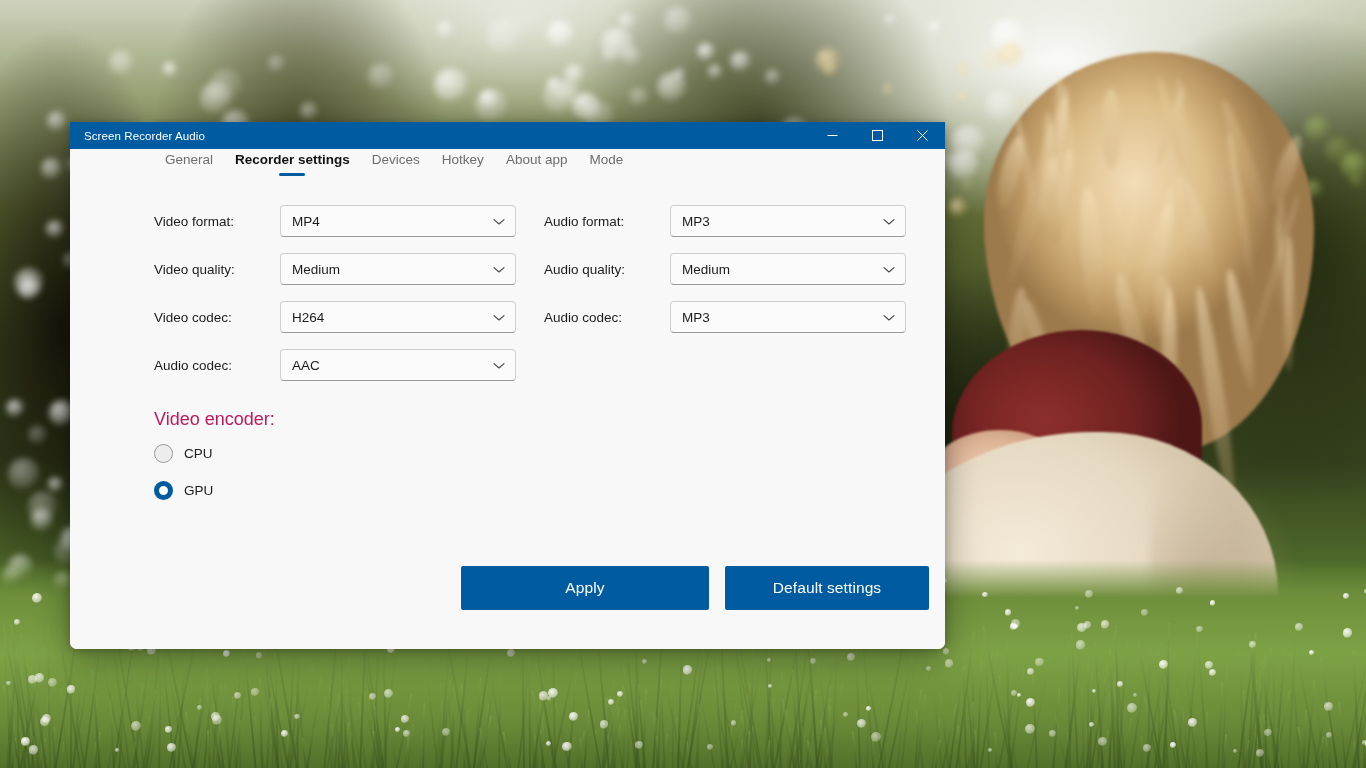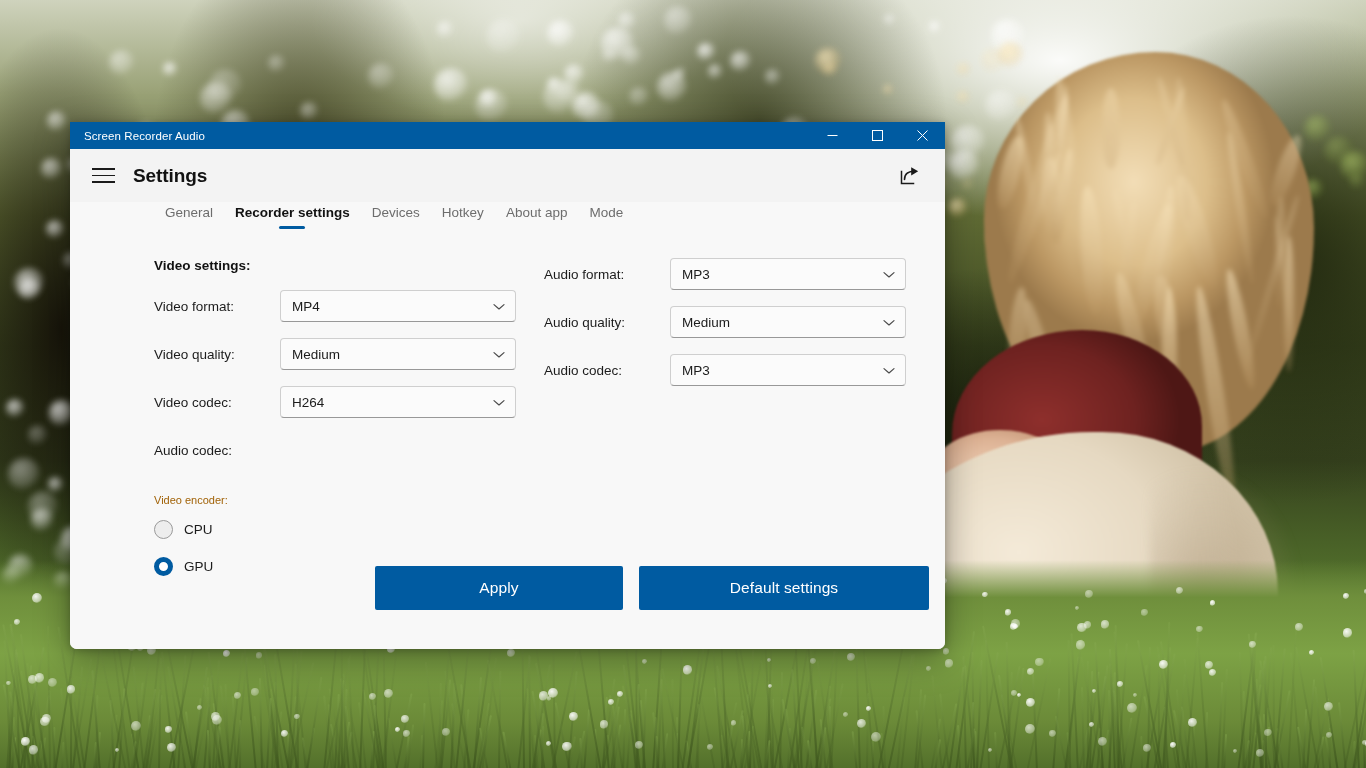--- a/index.html
+++ b/index.html
@@ -299,22 +299,22 @@
     transform: translateY(-50%);
     display: block;
   }
 
   
   #encoder-group {
     margin-top: 12px;
     padding-left: 84px;
   }
   #encoder-label {
-    font-size: 11px;
-    color: #a16207;
+    font-size: 18px;
+    color: #be185d;
     margin-bottom: 9px;
   }
   .radio-row {
     display: flex;
     align-items: center;
     height: 28px;
     margin-bottom: 9px;
     cursor: pointer;
     width: 140px;
   }
@@ -353,21 +353,21 @@
     background: #005ba1;
     color: #ffffff;
     border: none;
     border-radius: 2px;
     font-size: 15.5px;
     font-family: "Liberation Sans", sans-serif;
     cursor: pointer;
     letter-spacing: .1px;
   }
   #btn-apply { width: 248px; }
-  #btn-default { width: 290px; }
+  #btn-default { width: 204px; }
 </style>
 </head>
 <body>
 
 <div id="desktop">
   <div class="bg-layer" id="bg-sky"></div>
   <div class="bg-layer" id="bg-trees"></div>
   <div class="bg-layer" id="bg-bokeh">
       <div class="bk " style="left: 330.811px; top: 295.704px; width: 31.543px; height: 31.543px; opacity: 0.89;"></div>
       <div class="bk " style="left: 106.216px; top: 252.409px; width: 13.6019px; height: 13.6019px; opacity: 0.63;"></div>
@@ -1190,51 +1190,35 @@
       </div>
       <div class="wc" id="wc-close">
         <svg width="11" height="11" viewBox="0 0 11 11">
             <line x1="0.5" y1="0.5" x2="10.5" y2="10.5" stroke="#ffffff" stroke-width="1"></line>
             <line x1="10.5" y1="0.5" x2="0.5" y2="10.5" stroke="#ffffff" stroke-width="1"></line>
           </svg>
       </div>
     </div>
   </div>
 
-  <div id="header">
-    <div id="hamburger">
-      <span></span>
-      <span></span>
-      <span></span>
-    </div>
-    <div id="page-title">Settings</div>
-    <div id="share-button">
-      <svg width="22" height="22" viewBox="0 0 22 22">
-        <path d="M2.5 6.5 L2.5 18.5 L14.5 18.5" fill="none" stroke="#1a1a1a" stroke-width="1.5" stroke-linecap="square"></path>
-        <path d="M5.5 14.5 C5.5 8.2 10.5 6.2 15 6.2" fill="none" stroke="#1a1a1a" stroke-width="1.6" stroke-linecap="round"></path>
-        <path d="M12.2 2.2 L19.2 6.2 L12.2 10.4 Z" fill="#1a1a1a"></path>
-      </svg>
-    </div>
-  </div>
 
   <div id="tabs">
     <div class="tab">General</div>
     <div class="tab active">Recorder settings</div>
     <div class="tab">Devices</div>
     <div class="tab">Hotkey</div>
     <div class="tab">About app</div>
     <div class="tab">Mode</div>
   </div>
 
   <div id="body">
 
     <div id="columns">
 
       <div class="col col-left">
-        <div class="section-title">Video settings:</div>
 
         <div class="field">
           <div class="field-label">Video format:</div>
           <div class="combo">
             <span class="combo-value">MP4</span>
             <span class="combo-chevron">
               <svg width="12" height="8" viewBox="0 0 12 8">
                   <path d="M1 1.6 L6 6 L11 1.6" fill="none" stroke="#4a4a4a" stroke-width="1.2" stroke-linecap="round" stroke-linejoin="round"></path>
                 </svg>
             </span>
@@ -1260,20 +1244,28 @@
             <span class="combo-chevron">
               <svg width="12" height="8" viewBox="0 0 12 8">
                   <path d="M1 1.6 L6 6 L11 1.6" fill="none" stroke="#4a4a4a" stroke-width="1.2" stroke-linecap="round" stroke-linejoin="round"></path>
                 </svg>
             </span>
           </div>
         </div>
 
         <div class="field">
           <div class="field-label">Audio codec:</div>
+          <div class="combo">
+            <span class="combo-value">AAC</span>
+            <span class="combo-chevron">
+              <svg width="12" height="8" viewBox="0 0 12 8">
+                  <path d="M1 1.6 L6 6 L11 1.6" fill="none" stroke="#4a4a4a" stroke-width="1.2" stroke-linecap="round" stroke-linejoin="round"></path>
+                </svg>
+            </span>
+          </div>
         </div>
       </div>
 
       <div class="col col-right">
 
         <div class="field">
           <div class="field-label">Audio format:</div>
           <div class="combo">
             <span class="combo-value">MP3</span>
             <span class="combo-chevron">

